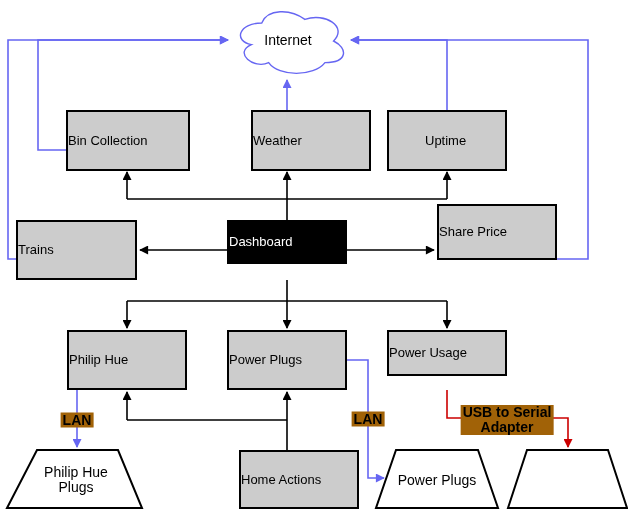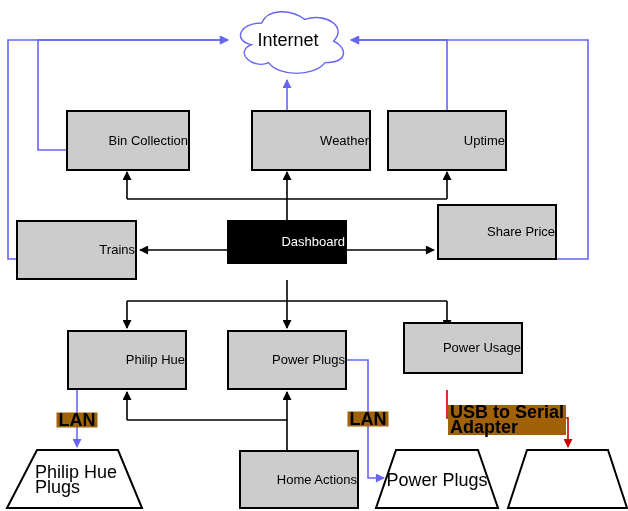--- a/index.html
+++ b/index.html
@@ -10,26 +10,26 @@
   .edges{position:absolute;left:0;top:0;width:628px;height:511px;}
   .edges path{fill:none;}
   .edge-black{stroke:var(--edge-black);stroke-width:1.6;}
   .edge-blue{stroke:var(--edge-blue);stroke-width:1.6;}
   .edge-red{stroke:var(--edge-red);stroke-width:1.6;}
   .shape-cloud{fill:#ffffff;stroke:var(--edge-blue);stroke-width:1.4;}
   .shape-trapezoid{fill:#ffffff;stroke:var(--edge-black);stroke-width:2;}
   .node{
     position:absolute;box-sizing:border-box;background:var(--node-fill);
     border:2px solid var(--node-border);display:flex;align-items:center;
-    justify-content:flex-end;font-size:13px;line-height:16px;text-align:center;
+    justify-content:flex-start;font-size:13px;line-height:16px;text-align:center;
   }
   .node.dashboard{background:var(--dashboard-fill);color:var(--dashboard-text);}
   .free-label{
-    position:absolute;transform:translate(-50%,-50%);font-size:18px;
-    line-height:15px;white-space:nowrap;
+    position:absolute;transform:translate(-50%,-50%);font-size:14px;
+    line-height:15px;text-align:center;white-space:nowrap;
   }
   .edge-label{background:#a16207;padding:0 2px;font-weight:bold;}
   .two-line span{display:block;}
 </style>
 </head>
 <body>
 
 <div class="canvas">
 
   <svg class="edges" viewBox="0 0 628 511">
@@ -95,21 +95,21 @@
   </div>
   <div class="node" style="left:437px;top:204px;width:120px;height:56px;">
     <span>Share Price</span>
   </div>
   <div class="node" style="left:67px;top:330px;width:120px;height:60px;">
     <span>Philip Hue</span>
   </div>
   <div class="node" style="left:227px;top:330px;width:120px;height:60px;">
     <span>Power Plugs</span>
   </div>
-  <div class="node" style="left:387px;top:322px;width:120px;height:52px;margin-left:16px;">
+  <div class="node" style="left:387px;top:330px;width:120px;height:46px;">
     <span>Power Usage</span>
   </div>
   <div class="node" style="left:227px;top:450px;width:120px;height:59px;margin-left:12px;">
     <span>Home Actions</span>
   </div>
 
   <div class="free-label" style="left:288px;top:40px;">Internet</div>
   <div class="free-label two-line" style="left:76px;top:480px;">
     <span>Philip Hue</span>
     <span>Plugs</span>

